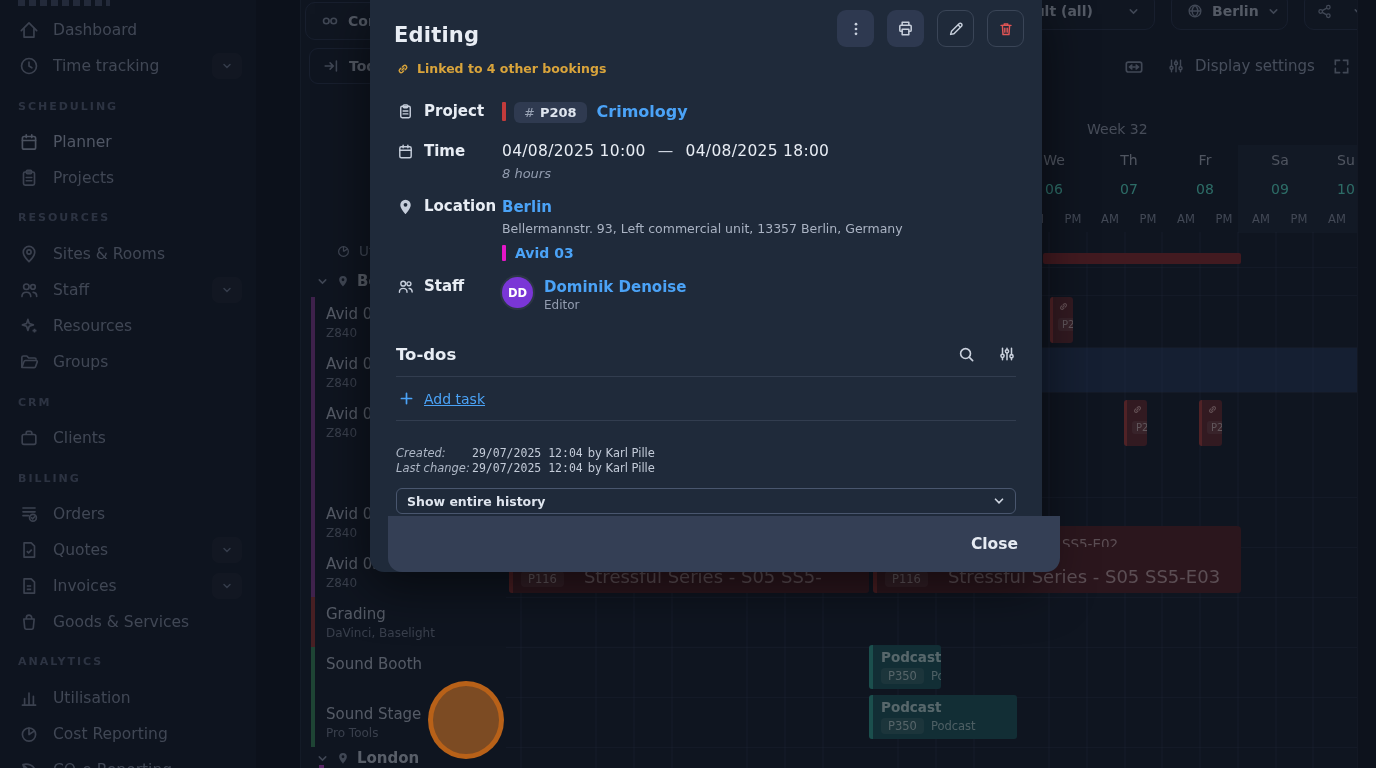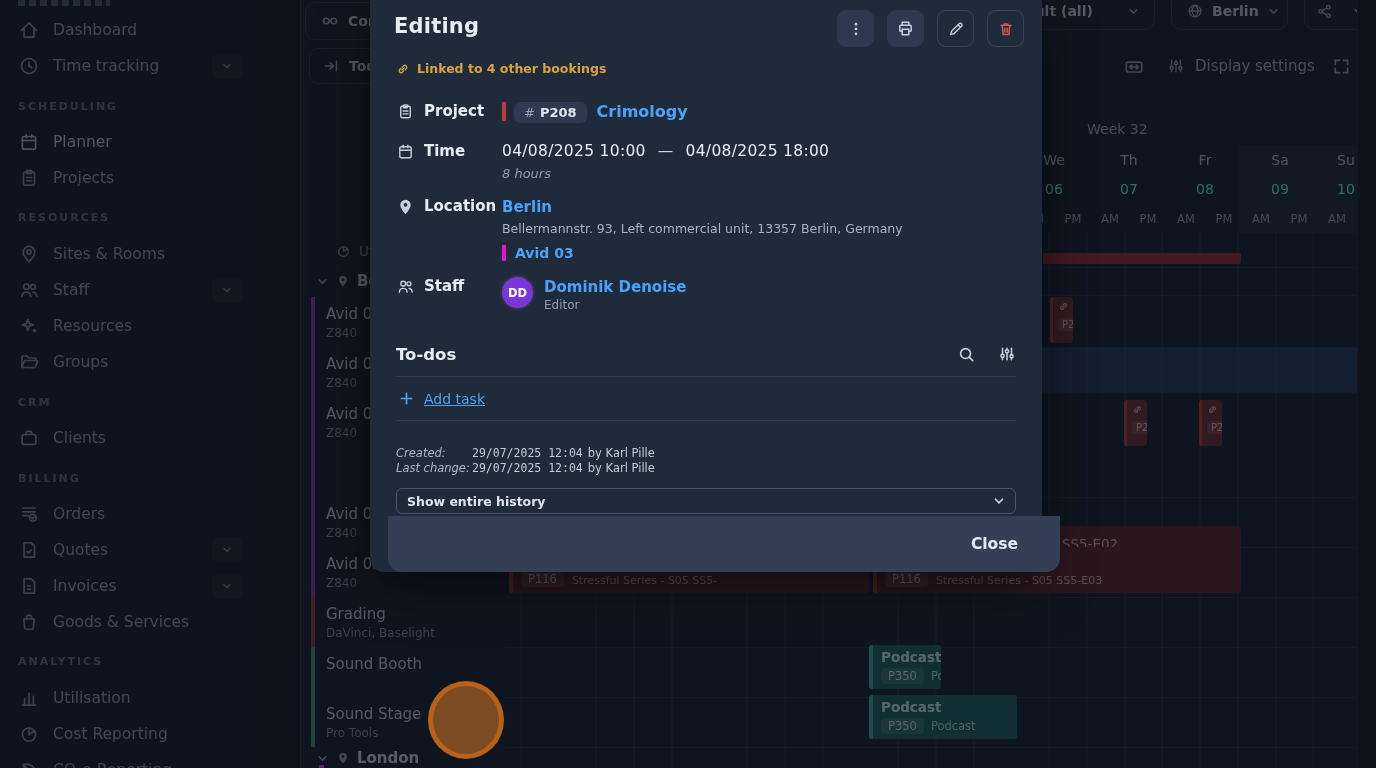--- a/index.html
+++ b/index.html
@@ -61,21 +61,21 @@
   .mini-badge { margin-top:6px; display:inline-block; background:rgba(255,255,255,0.10); color:#d4b9bc;
     font-size:10px; padding:1px 4px; border-radius:3px; white-space:nowrap; }
 
   .bk { position:absolute; overflow:hidden; white-space:nowrap; }
   .bk-e02 { left:537px; top:273px; width:198px; height:36px; background:#5c272e; border-radius:0 4px 4px 0;
     color:#c9a6aa; font-size:13.5px; display:flex; align-items:center; padding-left:6px;margin-top:21px; }
   .bk-stress { top:315px; height:46px; background:#5c272e; border-left:4px solid #a03a3a; border-radius:3px;
     display:flex; align-items:flex-end; gap:8px; padding:0 0 6px 8px; }
   .bk-badge { background:rgba(255,255,255,0.10); color:#d4b9bc; font-size:11.5px; padding:1px 7px;
     border-radius:4px; flex:none; }
-  .bk-stress .bk-title { color:#c9a6aa; font-size:11px; }
+  .bk-stress .bk-title { color:#c9a6aa; font-size:18px;margin-left:12px; }
   .bk-pod { background:#235d64; border-left:4px solid #38a89c; border-radius:3px; padding:4px 0 0 8px; }
   .bk-pod .bk-title { color:#bfe0e0; font-size:13.5px; font-weight:600; display:block; }
   .bk-pod .bk-sub { margin-top:3px; display:flex; gap:7px; align-items:center; color:#a9ccce; font-size:11.5px; }
   .bk-pod .bk-badge { color:#bcd9d9; }
 
   .rescol { position:absolute; left:0; top:232px; width:205px; height:536px; }
   .res-toggle { position:absolute; left:35px; top:11px; display:flex; gap:8px; align-items:center;
     color:#8b96ac; font-size:13.5px; white-space:nowrap; }
   .res-group { position:absolute; left:15px; display:flex; gap:7px; align-items:center; color:#c2cad8;
     font-size:15px; font-weight:600; white-space:nowrap; }
@@ -88,21 +88,21 @@
 
   .right-panel { position:absolute; left:1056px; top:0; width:20px; height:768px; background:#171e2d;
     border-left:1px solid rgba(136,160,200,0.12); }
 
   
   .overlay { position:absolute; inset:0; background:rgba(6,9,16,0.56); }
 
   
   .modal { position:absolute; left:370px; top:0; width:672px; height:572px; background:#1f2a3a;
     border-radius:0 0 14px 14px; box-shadow:0 14px 50px rgba(0,0,0,0.55); color:#e8edf4; }
-  .m-head { display:flex; align-items:flex-start; padding:10px 18px 0 24px; }
+  .m-head { display:flex; align-items:flex-end; padding:10px 18px 0 24px; }
   .m-title { font-size:21px; font-weight:bold; letter-spacing:0.2px; padding-top:4px; }
   .m-actions { margin-left:auto; display:flex; gap:13px; }
   .m-act { width:37px; height:37px; border-radius:9px; display:flex; align-items:center; justify-content:center;
     color:#c8d0dc; cursor:pointer; }
   .m-act.filled { background:#2e3950; }
   .m-act.outline { border:1px solid #3a4557; }
   .m-act.danger { color:#e25555; }
   .m-linked { display:flex; align-items:center; gap:7px; margin:14px 0 0 26px; color:#d9a43b;
     font-size:12.5px; font-weight:600; }
   .m-rows { margin:26px 0 0 0; }

